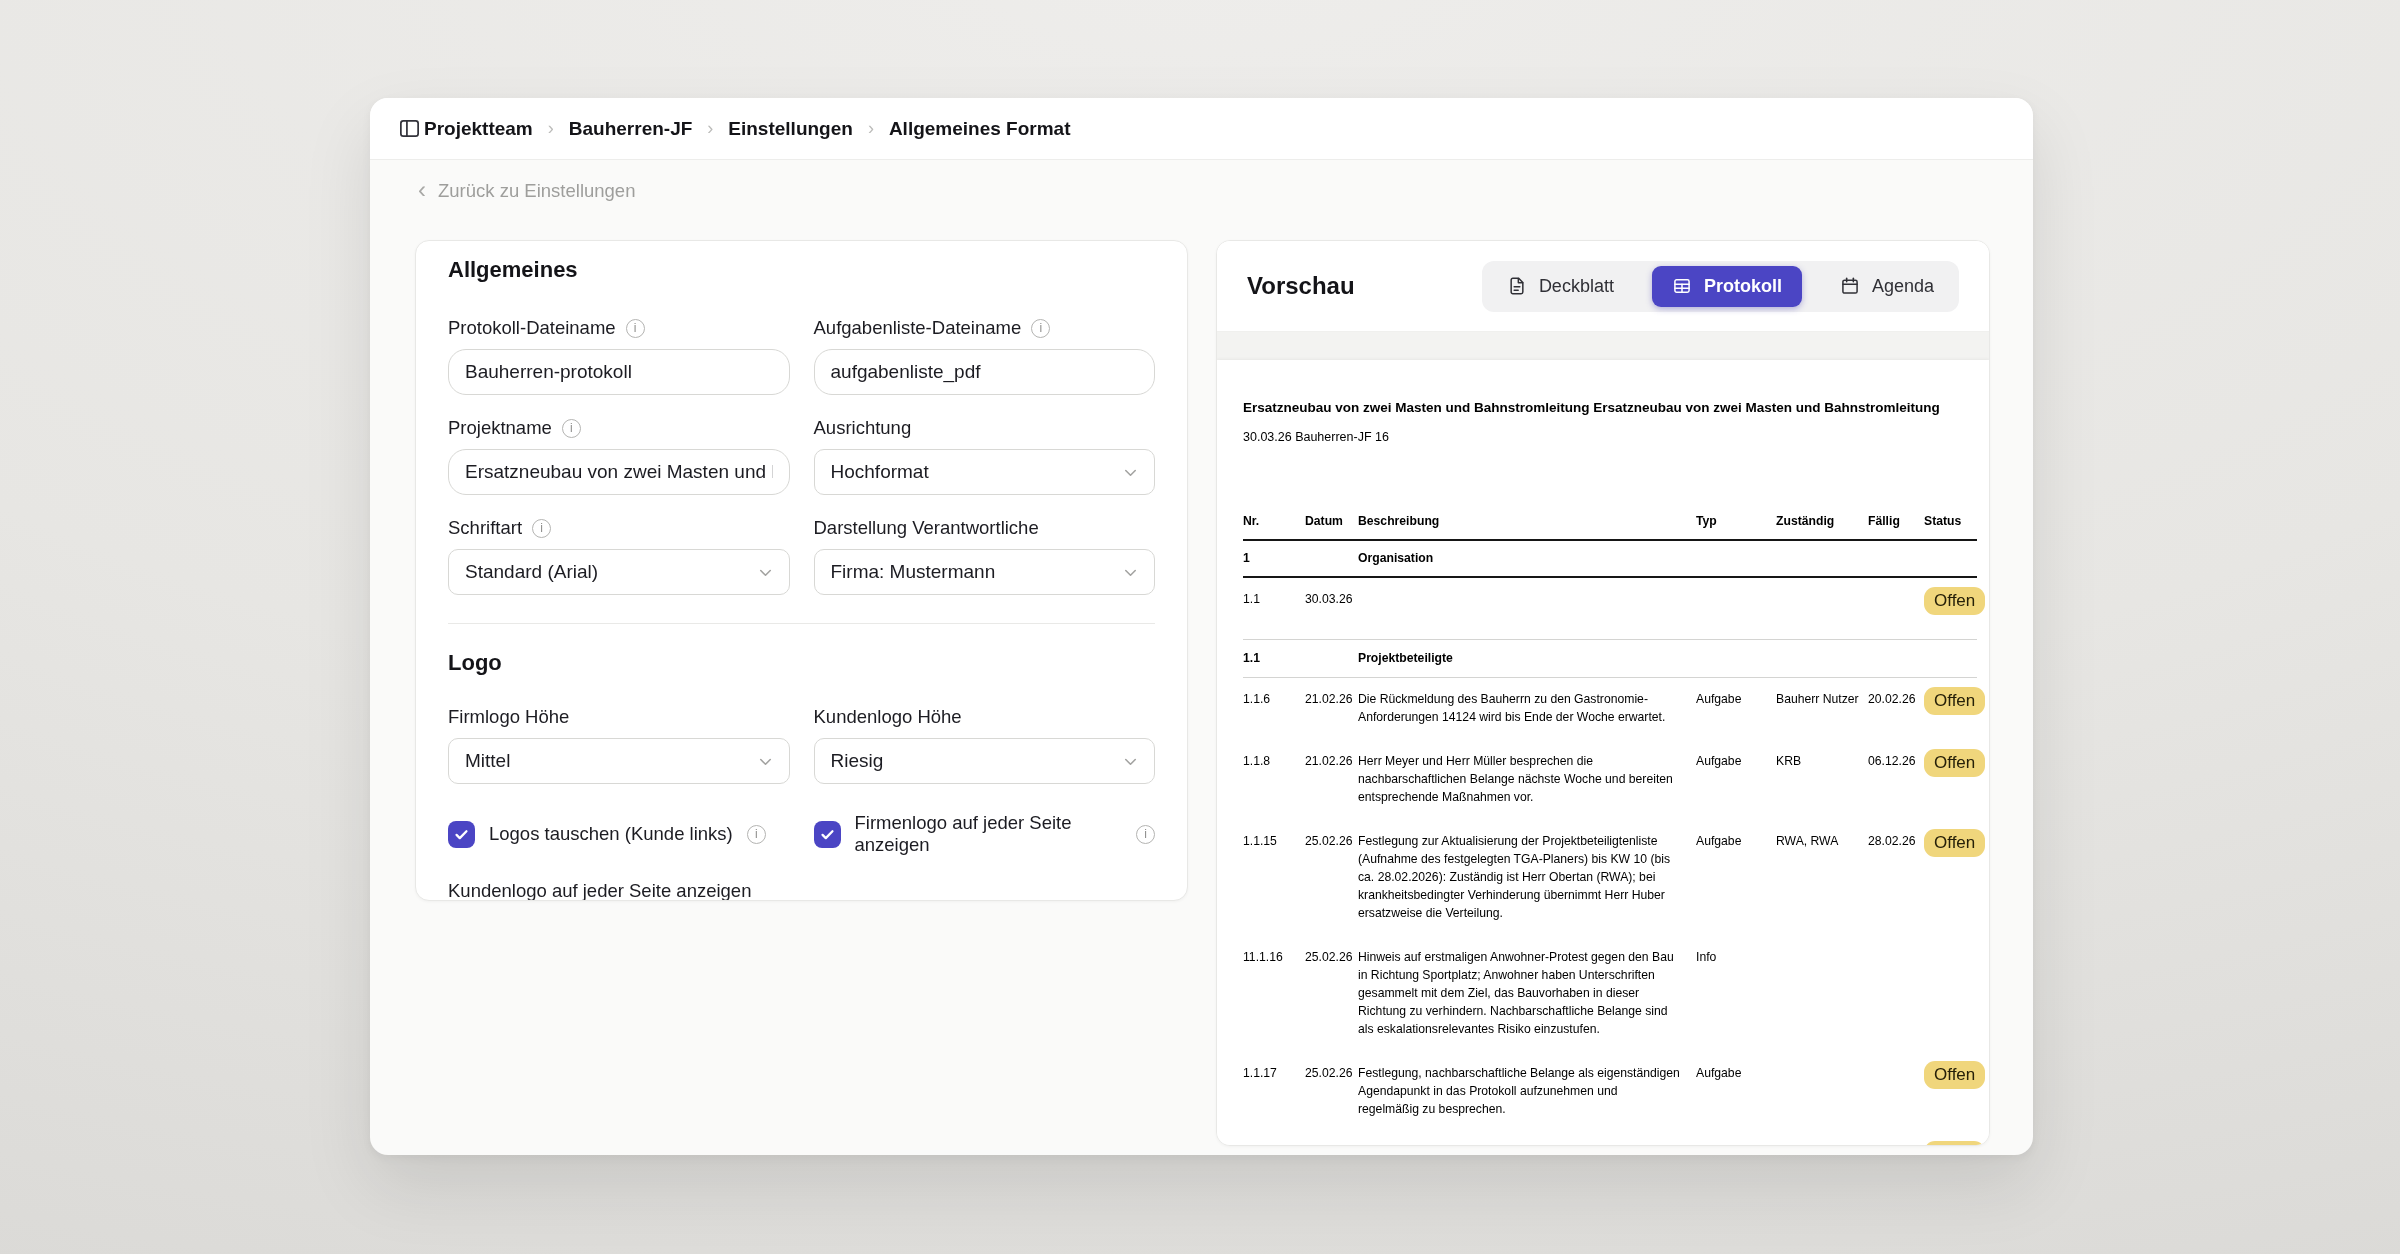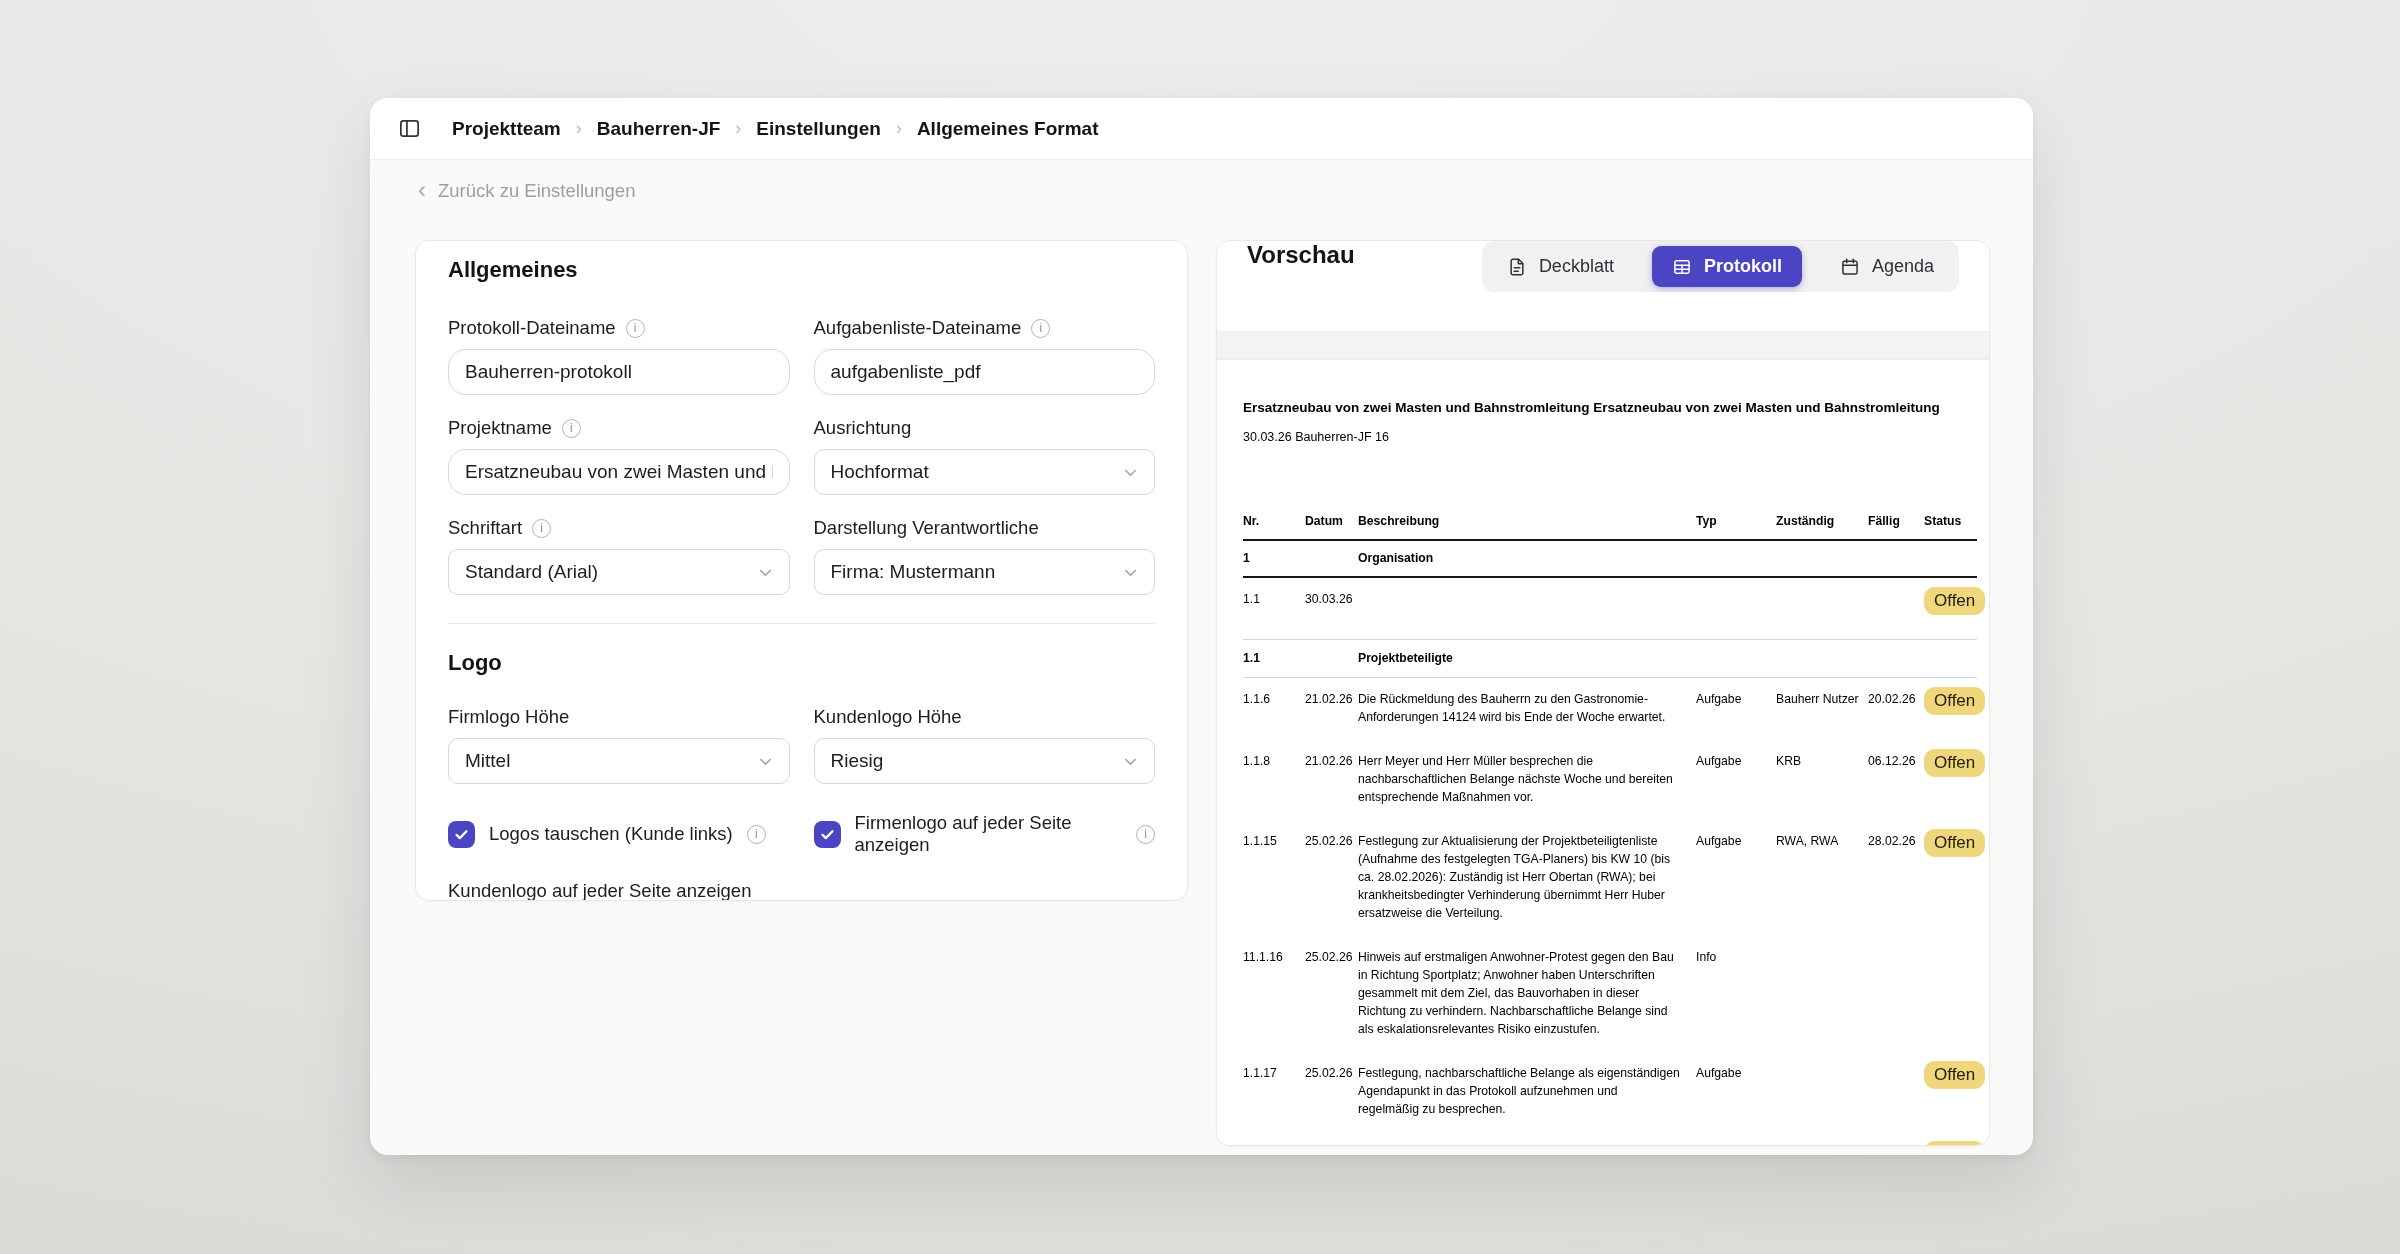--- a/index.html
+++ b/index.html
@@ -17,21 +17,21 @@
     font-family:"Liberation Sans",sans-serif;color:var(--ink);
   }
   .app-card{
     position:absolute;left:370px;top:98px;width:1663px;height:1057px;
     background:#fafaf9;border-radius:18px;overflow:hidden;
     box-shadow:0 30px 70px rgba(0,0,0,.10),0 3px 10px rgba(0,0,0,.05);
   }
   
   .topbar{
     height:62px;background:#ffffff;border-bottom:1px solid #ededeb;
-    display:flex;align-items:center;padding:0 24px;gap:28px;
+    display:flex;align-items:center;padding:0 24px;
   }
   .panel-toggle{display:flex;align-items:center;justify-content:center;width:30px;height:30px;border:none;background:transparent;cursor:pointer;padding:0;}
   .breadcrumb{display:flex;align-items:center;gap:15px;font-size:19px;font-weight:700;color:#141418;}
   .crumb{cursor:pointer;}
   .crumb-sep{color:#bcbcba;font-weight:400;font-size:18px;}
   
   .back-link{
     position:absolute;left:48px;top:82px;display:inline-flex;align-items:center;gap:12px;
     color:var(--muted);font-size:18.5px;cursor:pointer;
   }
@@ -66,21 +66,21 @@
   .checkbox{
     width:27px;height:27px;border-radius:8px;background:var(--accent);
     display:inline-flex;align-items:center;justify-content:center;cursor:pointer;flex:none;
   }
   
   .preview-card{
     position:absolute;left:846px;top:142px;width:774px;height:906px;
     background:#fff;border:1px solid var(--border);border-radius:14px;
     box-shadow:0 1px 3px rgba(0,0,0,.04);overflow:hidden;display:flex;flex-direction:column;
   }
-  .preview-header{height:90px;flex:none;display:flex;align-items:flex-start;justify-content:space-between;padding:0 30px;background:#fff;}
+  .preview-header{height:90px;flex:none;display:flex;align-items:center;justify-content:space-between;padding:0 30px;background:#fff;}
   .preview-title{font-size:24px;font-weight:700;margin:0;color:#141418;}
   .tab-group{background:#f1f1f2;border-radius:12px;padding:5px;display:flex;gap:18px;}
   .tab{
     display:flex;align-items:center;gap:12px;padding:10px 20px;border-radius:9px;
     font-size:18px;color:#303036;background:transparent;border:none;cursor:pointer;
     font-family:"Liberation Sans",sans-serif;font-weight:500;
   }
   .tab.active{background:var(--accent);color:#fff;font-weight:600;box-shadow:0 2px 6px rgba(58,50,170,.35);}
   .preview-body{flex:1;background:#f3f3f1;padding-top:28px;overflow:hidden;border-top:1px solid #f0f0ee;}
   .sheet{

